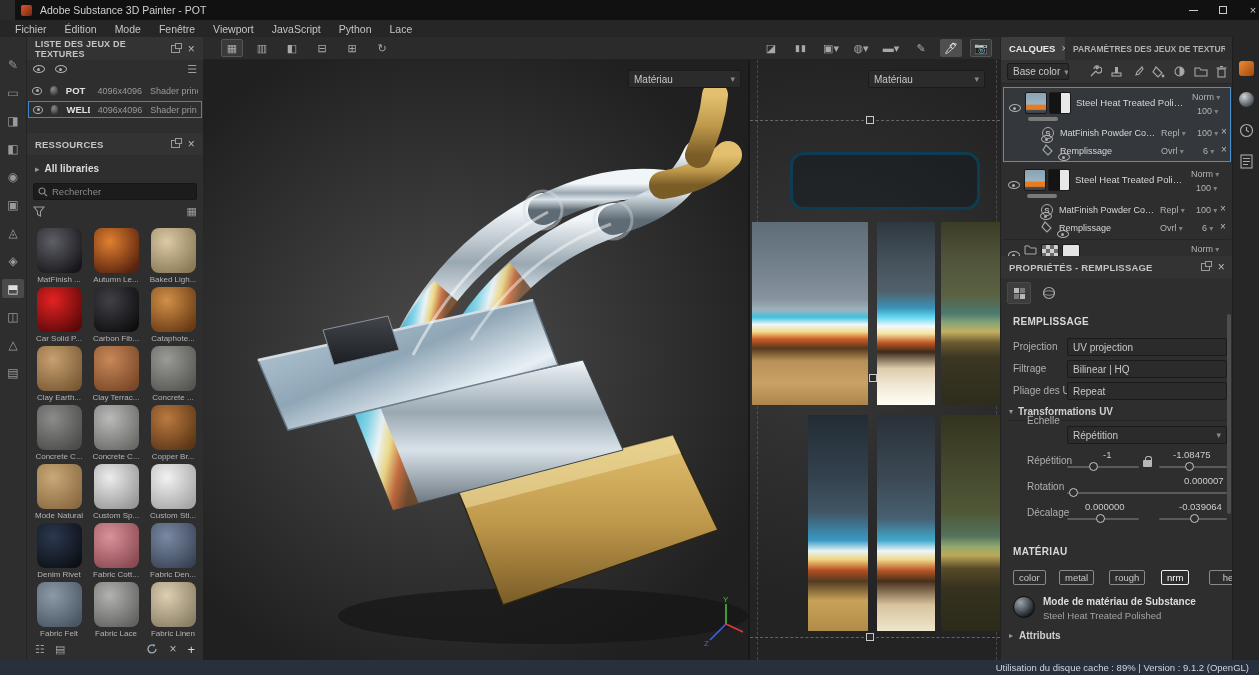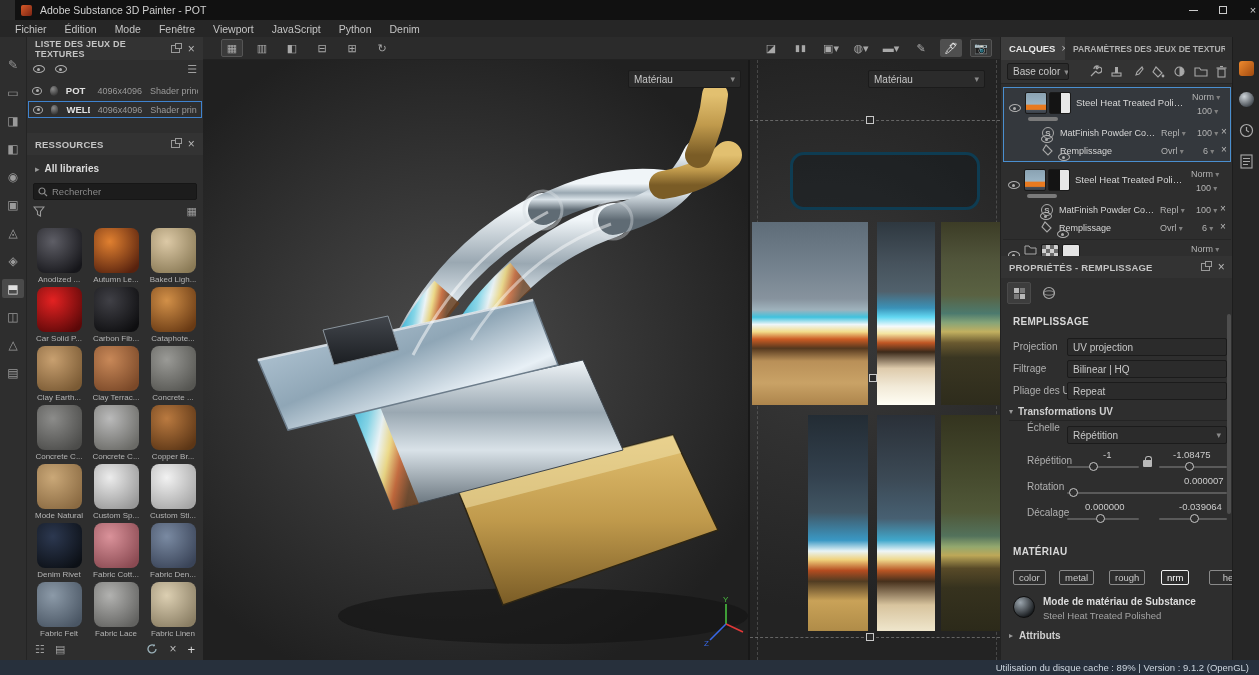--- a/index.html
+++ b/index.html
@@ -131,21 +131,21 @@
   </div>
 
   <div id="menubar" class="p">
     <span>Fichier</span>
     <span>Édition</span>
     <span>Mode</span>
     <span>Fenêtre</span>
     <span>Viewport</span>
     <span>JavaScript</span>
     <span>Python</span>
-    <span>Denim</span>
+    <span>Lace</span>
   </div>
 
   <div id="toolcol" class="p">
     <span class="ticn">✎</span>
     <span class="ticn">▭</span>
     <span class="ticn">◨</span>
     <span class="ticn">◧</span>
     <span class="ticn">◉</span>
     <span class="ticn">▣</span>
     <span class="ticn">◬</span>
@@ -207,21 +207,21 @@
     <div class="p" style="left:6px;top:50px;width:164px;display:flex;align-items:center">
       <svg width="12" height="11" viewBox="0 0 12 11">
           <path d="M1 1 H11 L7.5 5.5 V10 L4.5 8.5 V5.5 Z" fill="none" stroke="#9a9a9a" stroke-width="1.1"></path>
         </svg>
       <span style="margin-left:auto;color:#9a9a9a;font-size:11px">▦</span>
     </div>
   </div>
   <div id="matgrid">
     <div class="mat-cell">
         <div class="mat-thumb m0"></div>
-        <div class="mat-lbl">Anodized ...</div>
+        <div class="mat-lbl">MatFinish ...</div>
       </div>
     <div class="mat-cell">
         <div class="mat-thumb m1"></div>
         <div class="mat-lbl">Autumn Le...</div>
       </div>
     <div class="mat-cell">
         <div class="mat-thumb m2"></div>
         <div class="mat-lbl">Baked Ligh...</div>
       </div>
     <div class="mat-cell">
@@ -562,21 +562,21 @@
       <div class="dd p" style="left:66px;top:74px;width:160px">
           <span>Repeat</span>
         </div>
 
       <div class="p" style="left:8px;top:98px;display:flex;gap:5px;align-items:center">
         <span style="color:#9a9a9a;font-size:8px">▾</span>
         <span style="font-size:10px;font-weight:bold;color:#cfcfcf">Transformations UV</span>
       </div>
       <div class="p" style="left:8px;top:112px;width:218px;border-top:1px solid #242424"></div>
 
-      <span class="lbl" style="left:26px;top:114px">Échelle</span>
+      <span class="lbl" style="left:26px;top:107px">Échelle</span>
       <div class="dd arrow p" style="left:66px;top:118px;width:160px">
           <span>Répétition</span>
         </div>
 
       <span class="lbl" style="left:26px;top:147px">Répétition</span>
       <span class="val" style="left:102px;top:141px">-1</span>
       <div class="slider" style="left:66px;top:153px;width:72px">
           <i class="knob" style="left:22px"></i>
         </div>
       <span class="lock" style="left:142px;top:152px"></span>

